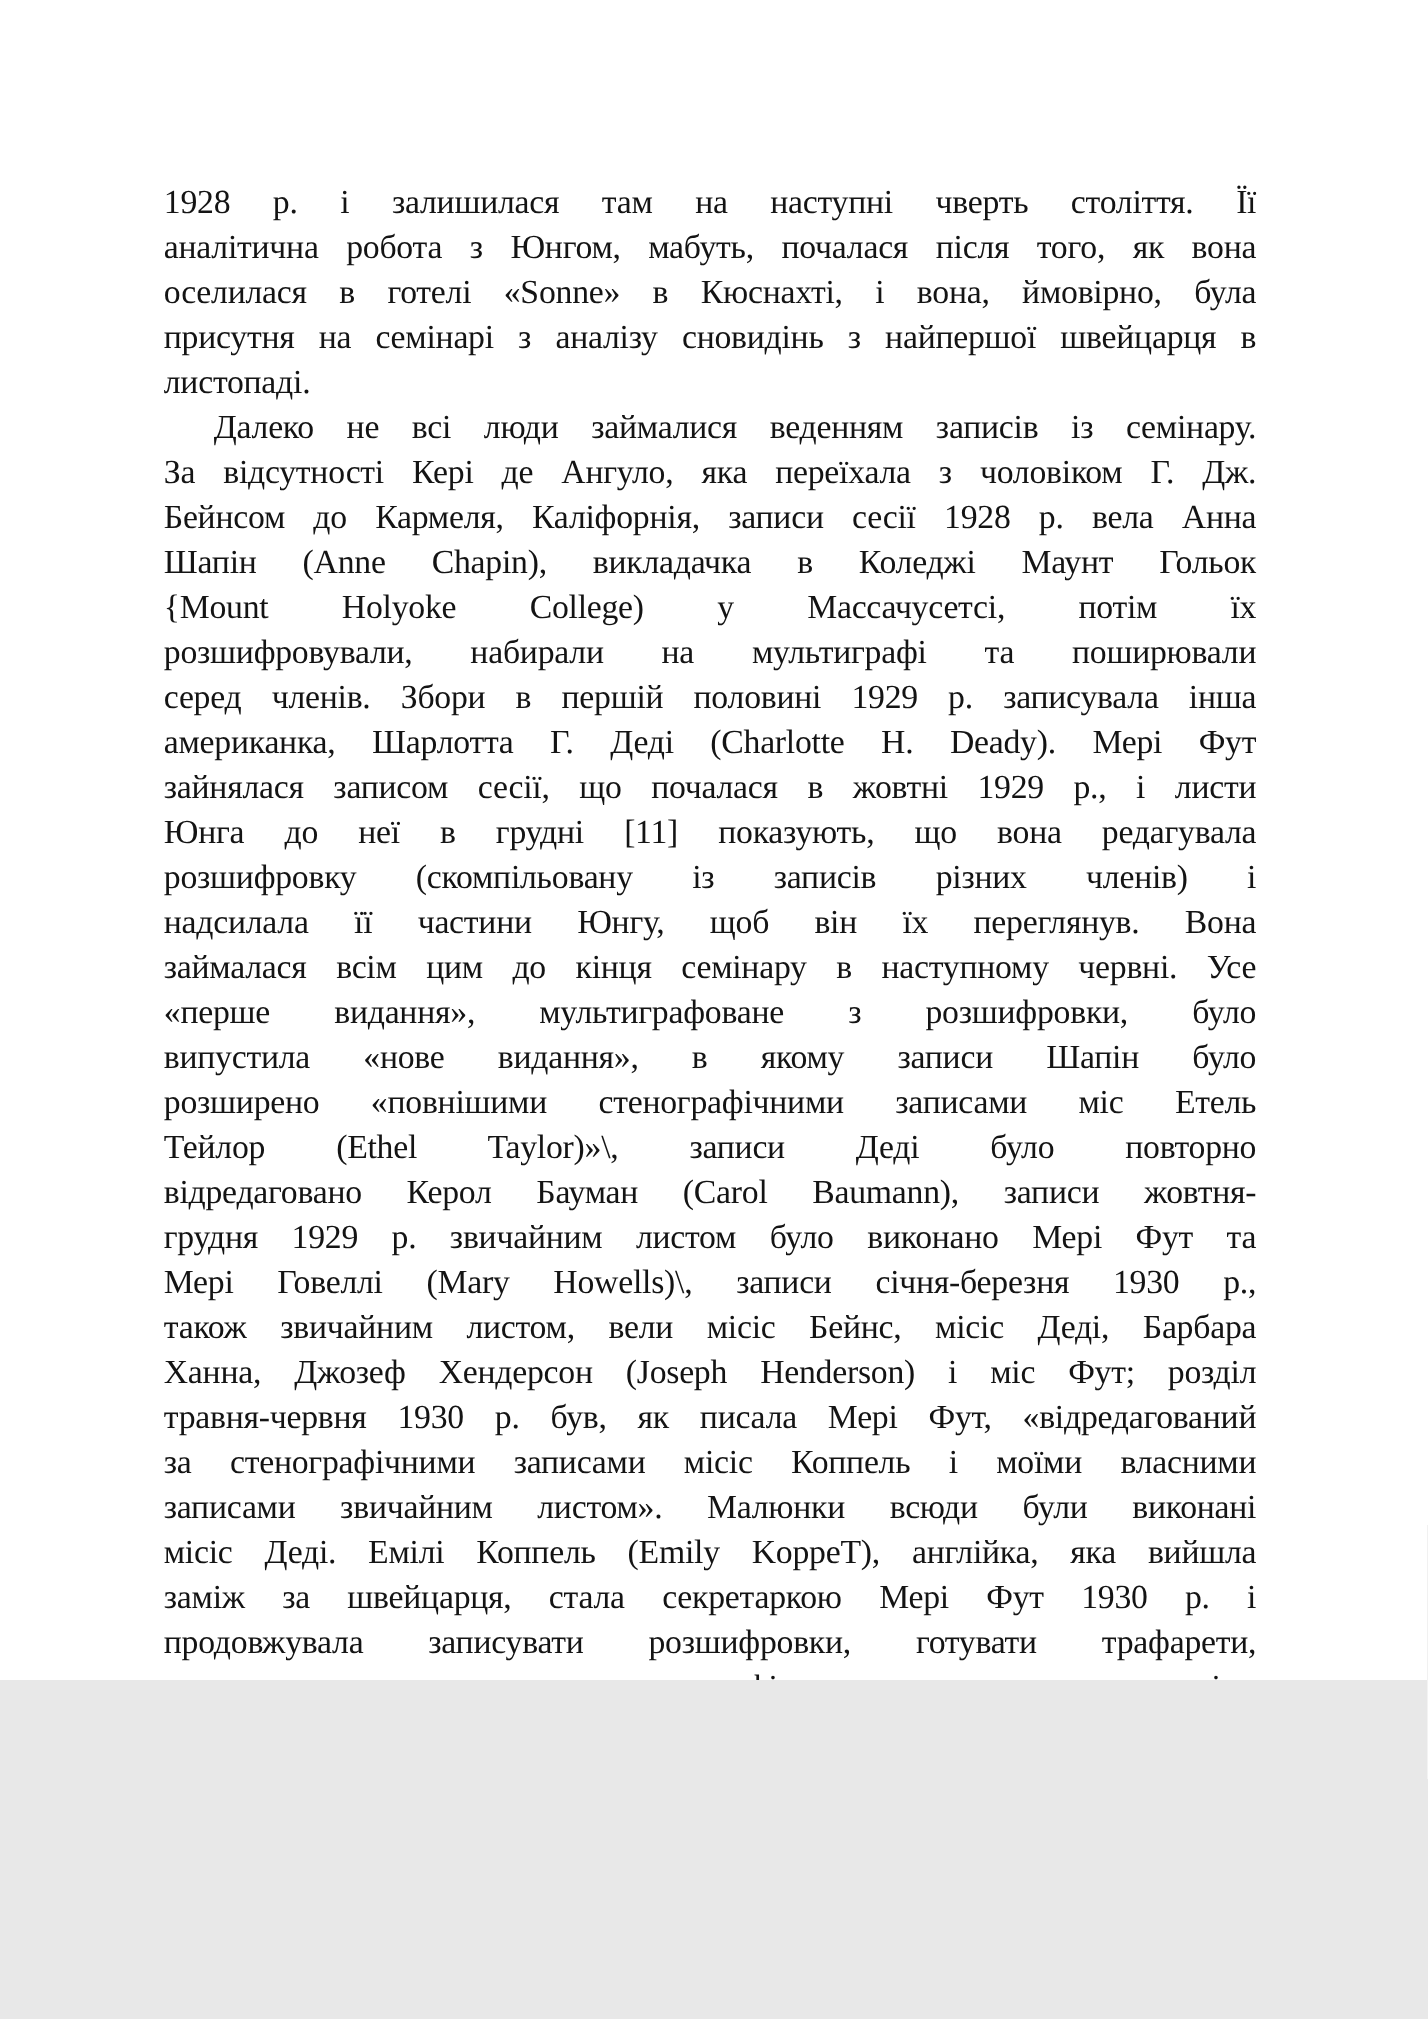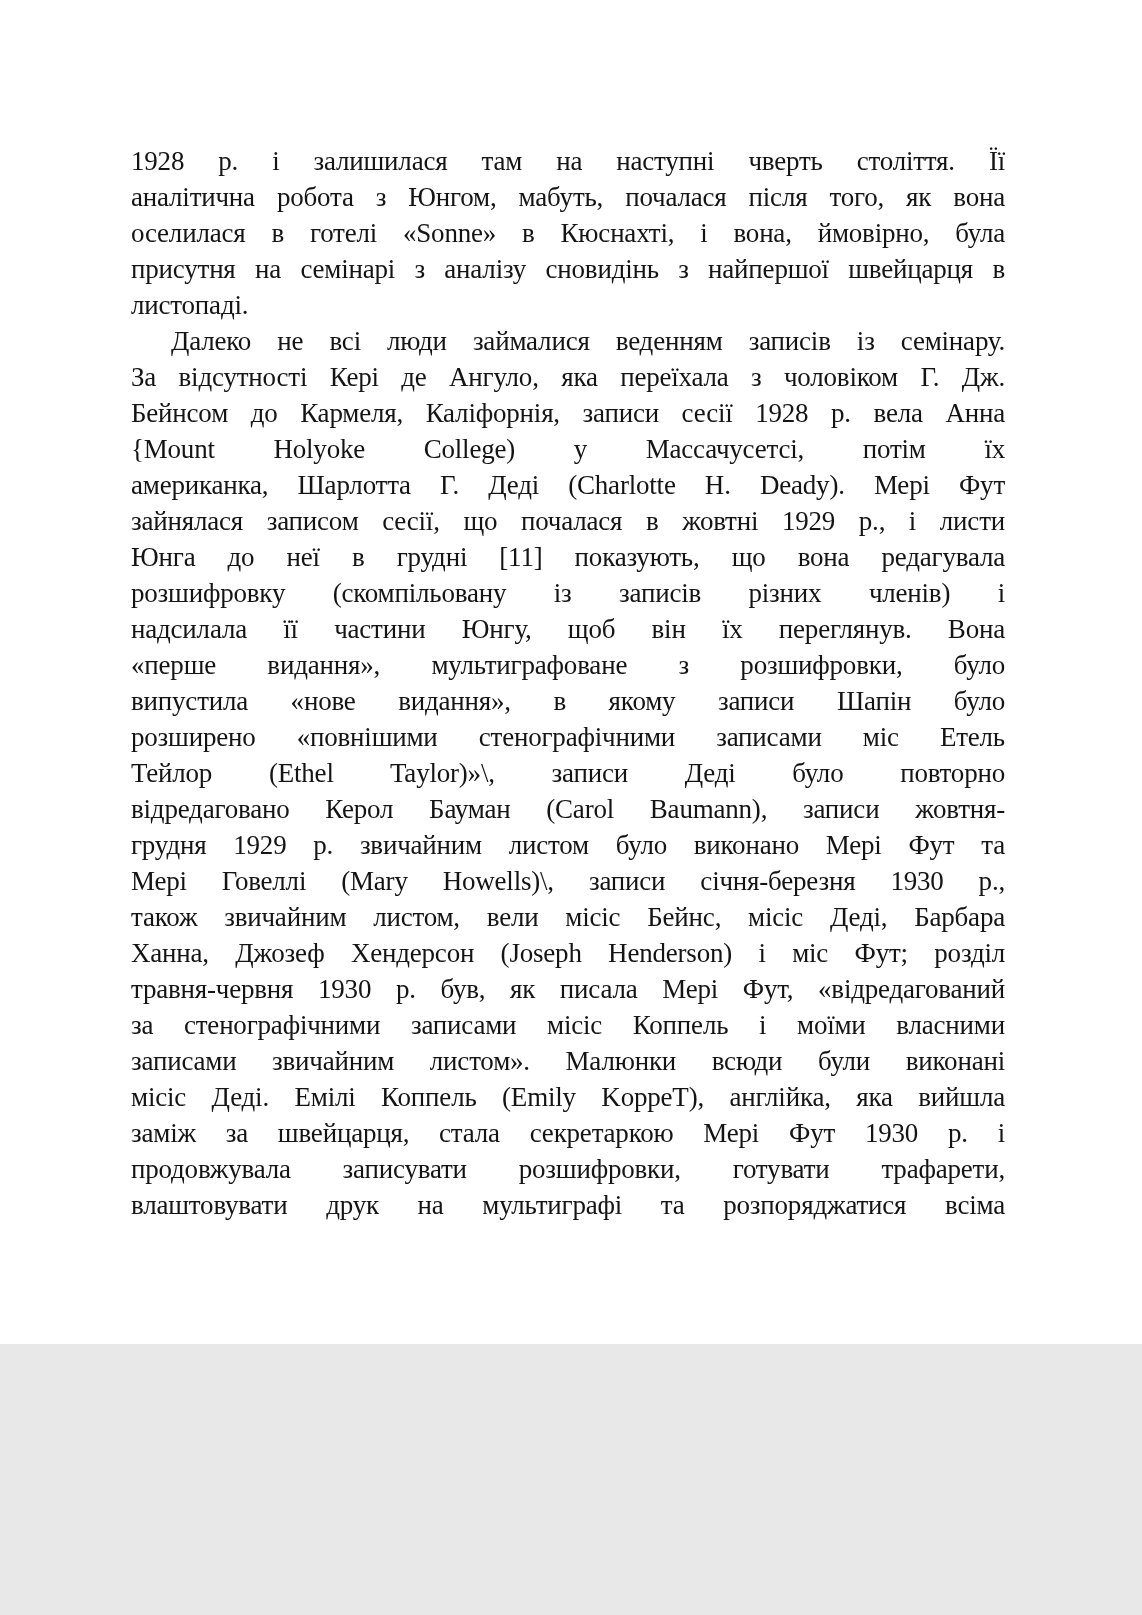--- a/index.html
+++ b/index.html
@@ -65,26 +65,30 @@
       <div class="line">аналітична робота з Юнгом, мабуть, почалася після того, як вона</div>
       <div class="line">оселилася в готелі «Sonne» в Кюснахті, і вона, ймовірно, була</div>
       <div class="line">присутня на семінарі з аналізу сновидінь з найпершої швейцарця в</div>
       <div class="line align-left">листопаді.</div>
     </div>
 
     <div class="paragraph">
       <div class="line indent">Далеко не всі люди займалися веденням записів із семінару.</div>
       <div class="line">За відсутності Кері де Ангуло, яка переїхала з чоловіком Г. Дж.</div>
       <div class="line">Бейнсом до Кармеля, Каліфорнія, записи сесії 1928 р. вела Анна</div>
+      <div class="line">Шапін (Anne Chapin), викладачка в Коледжі Маунт Гольок</div>
       <div class="line">{Mount Holyoke College) у Массачусетсі, потім їх</div>
+      <div class="line">розшифровували, набирали на мультиграфі та поширювали</div>
+      <div class="line">серед членів. Збори в першій половині 1929 р. записувала інша</div>
       <div class="line">американка, Шарлотта Г. Деді (Charlotte H. Deady). Мері Фут</div>
       <div class="line">зайнялася записом сесії, що почалася в жовтні 1929 р., і листи</div>
       <div class="line">Юнга до неї в грудні [11] показують, що вона редагувала</div>
       <div class="line">розшифровку (скомпільовану із записів різних членів) і</div>
       <div class="line">надсилала її частини Юнгу, щоб він їх переглянув. Вона</div>
+      <div class="line">займалася всім цим до кінця семінару в наступному червні. Усе</div>
       <div class="line">«перше видання», мультиграфоване з розшифровки, було</div>
       <div class="line">випустила «нове видання», в якому записи Шапін було</div>
       <div class="line">розширено «повнішими стенографічними записами міс Етель</div>
       <div class="line">Тейлор (Ethel Taylor)»\, записи Деді було повторно</div>
       <div class="line">відредаговано Керол Бауман (Carol Baumann), записи жовтня-</div>
       <div class="line">грудня 1929 р. звичайним листом було виконано Мері Фут та</div>
       <div class="line">Мері Говеллі (Mary Howells)\, записи січня-березня 1930 р.,</div>
       <div class="line">також звичайним листом, вели місіс Бейнс, місіс Деді, Барбара</div>
       <div class="line">Ханна, Джозеф Хендерсон (Joseph Henderson) і міс Фут; розділ</div>
       <div class="line">травня-червня 1930 р. був, як писала Мері Фут, «відредагований</div>

